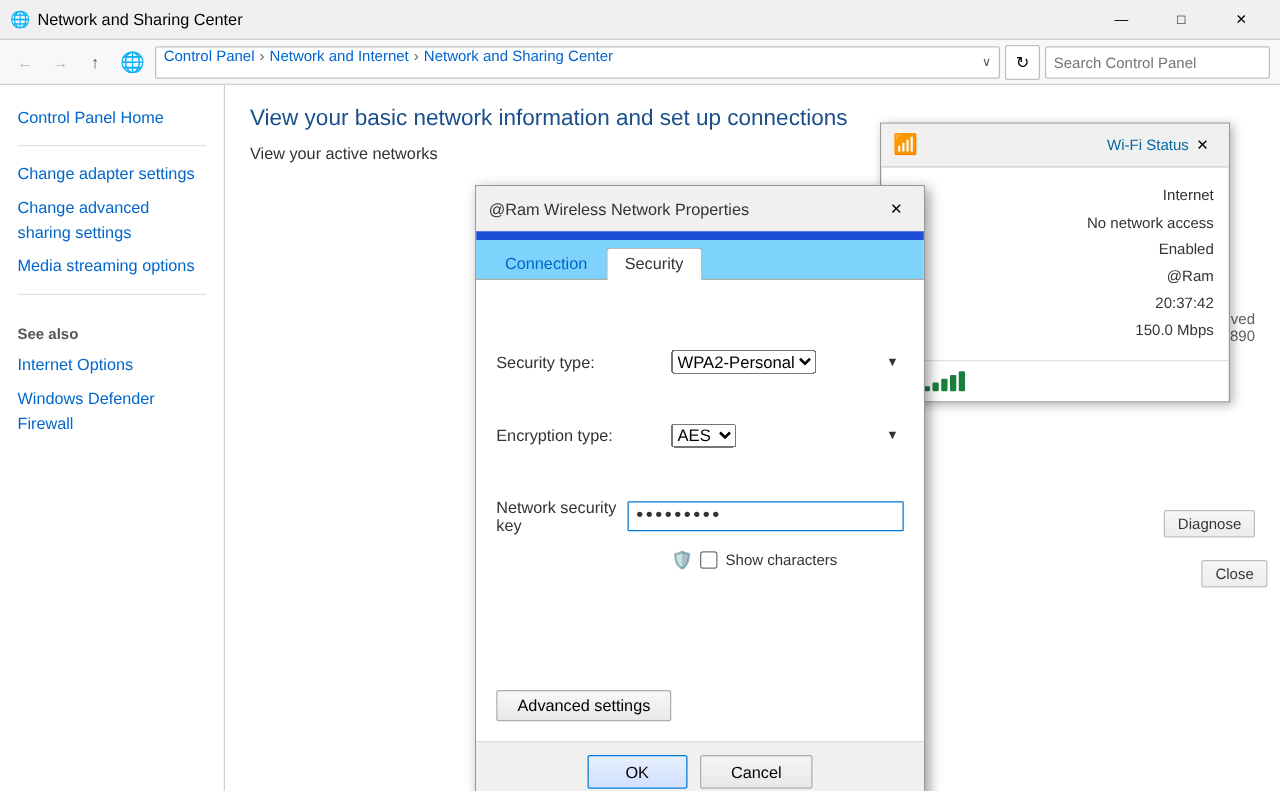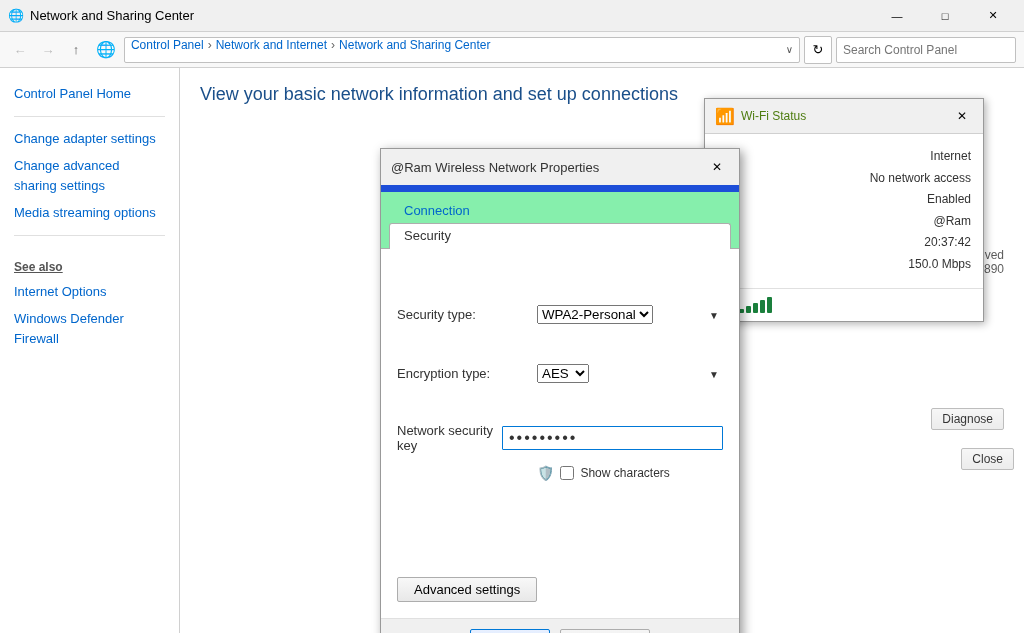--- a/index.html
+++ b/index.html
@@ -133,21 +133,20 @@
       cursor: pointer;
       font-size: 13px;
       text-decoration: none;
       line-height: 1.5;
     }
     .sidebar-section {
       padding: 16px 14px 4px;
       font-size: 12px;
       color: #555;
       font-weight: 600;
-      text-decoration: underline;
     }
     .sidebar-divider {
       border: none;
       border-top: 1px solid #e0e0e0;
       margin: 8px 14px;
     }
 
     
     .content-area {
       flex: 1;
@@ -186,22 +185,23 @@
       align-items: center;
       border-bottom: 1px solid #d0d0d0;
     }
     .wifi-title-icon {
       color: #1a7f3c;
       font-size: 16px;
       margin-right: 6px;
     }
     .wifi-title-text {
       font-size: 12px;
-      color: #4d7c0f;
+      color: #0369a1;
       flex: 1;
+      text-align: right;
     }
     .wifi-close-btn {
       width: 22px;
       height: 22px;
       border: none;
       background: transparent;
       cursor: pointer;
       font-size: 12px;
       display: flex;
       align-items: center;
@@ -275,22 +275,21 @@
       display: flex;
       align-items: center;
       justify-content: center;
     }
 
     
     .tabs {
       display: flex;
       border-bottom: 1px solid #adadad;
       padding: 6px 8px 0;
-      background: #86efac;
-      flex-direction: column;
+      background: #7dd3fc;
     }
     .tab {
       padding: 4px 14px 6px;
       font-size: 13px;
       cursor: pointer;
       border: 1px solid transparent;
       border-bottom: none;
       margin-bottom: -1px;
       border-radius: 3px 3px 0 0;
     }
@@ -464,20 +463,21 @@
     <a class="sidebar-link">Change advanced sharing settings</a>
     <a class="sidebar-link">Media streaming options</a>
     <hr class="sidebar-divider">
     <div class="sidebar-section">See also</div>
     <a class="sidebar-link">Internet Options</a>
     <a class="sidebar-link">Windows Defender Firewall</a>
   </div>
 
   <div class="content-area">
     <div class="page-title">View your basic network information and set up connections</div>
+    <div class="section-label">View your active networks</div>
 
     <div class="received-info">
       <div>—&nbsp;&nbsp;&nbsp;Received</div>
       <div>826,874,890</div>
     </div>
     <div class="properties-btn-area">
       <button class="wifi-action-btn">ties</button>
     </div>
     <div class="diagnose-area">
       <button class="wifi-action-btn">Diagnose</button>

